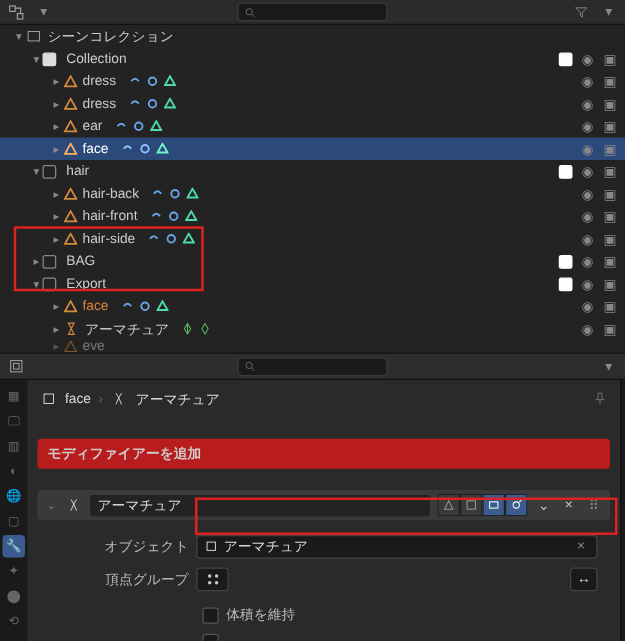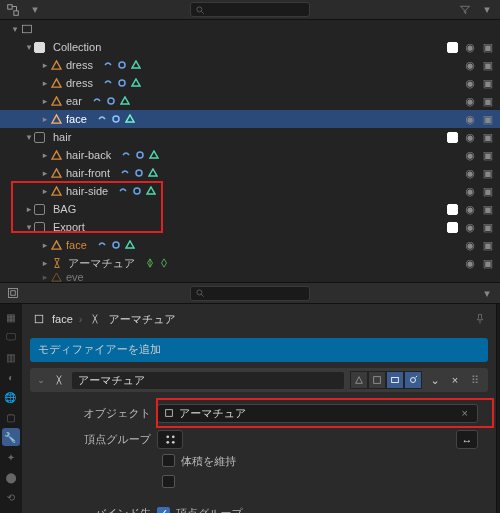--- a/index.html
+++ b/index.html
@@ -31,35 +31,35 @@
   .redbox1 { position: absolute; border: 2px solid #d22; pointer-events: none; }
   .wrap { position: relative; }
   
   .propbar { display:flex; align-items:center; height:22px; background:#2d2d2d; border-top:1px solid #111; border-bottom:1px solid #111; padding:0 6px; }
   .propbody { display:flex; height: 275px; }
   .tabs { width:22px; background:#1a1a1a; display:flex; flex-direction:column; align-items:center; padding-top:4px; gap:2px;}
   .tab { width:18px; height:18px; border-radius:3px; display:flex; align-items:center; justify-content:center; font-size:10px; color:#666;}
   .tab.active { background:#3b5c8f; color:#fff;}
   .propmain { flex:1; background:#2a2a2a; padding: 0; position:relative;}
   .crumbs { display:flex; align-items:center; height:30px; padding:0 10px; gap:6px; color:#ddd; font-size:12px;}
-  .addmod { height:24px; margin:4px 8px; padding:4px 8px; background:#0369a1; border-radius:3px; color:#ccc;}
+  .addmod { height:24px; margin:17px 8px; padding:4px 8px; background:#b91c1c; border-radius:3px; color:#ccc;font-weight:bold;}
   .modhead { display:flex; align-items:center; height:24px; background:#3a3a3a; margin:6px 8px 0 8px; border-radius:3px; padding:0 6px; gap:6px;}
   .modname { flex:1; background:#232323; height:17px; border-radius:2px; padding:0 6px; display:flex; align-items:center; color:#ddd;}
   .modicons { display:flex; gap:0; }
   .modicons .mi { width:18px; height:18px; display:flex; align-items:center; justify-content:center; border:1px solid #222; background:#3a3a3a;}
   .modicons .mi.on { background:#3b5c8f; }
   .modbody { margin: 0 8px; padding: 10px 10px 6px 26px; background:#2a2a2a;}
   .fld { display:flex; align-items:center; height:22px; margin-bottom:4px; gap:6px;}
   .lbl { width:95px; text-align:right; color:#bbb; font-size:11px;}
   .valbox { height:19px; background:#1a1a1a; border:1px solid #444; border-radius:3px; display:flex; align-items:center; padding:0 6px; color:#ddd; gap:5px;}
   .valbox.wide { flex:1; }
   .x { margin-left:auto; color:#888; padding:0 3px;}
   .cb { width:13px; height:13px; border:1px solid #555; border-radius:2px; background:#1a1a1a; display:inline-flex; align-items:center; justify-content:center;}
   .cb.on { background:#3b6fb5; border-color:#3b6fb5; color:#fff;}
-  .cbrow{ display:flex; align-items:flex-start; height:21px; gap:6px; margin-left:106px;}
+  .cbrow{ display:flex; align-items:flex-end; height:21px; gap:6px; margin-left:106px;}
   .cblbl{ color:#bbb; }
   .pin { margin-left:auto; color:#777; }
   .scroller{ width:4px; background:#1a1a1a; border-left:1px solid #111;}
   
   svg { display:block; }
 </style>
 </head>
 <body>
 
 <div class="wrap">
@@ -90,20 +90,21 @@
 </div>
 
 <div class="tree">
   <div class="row indent0">
     <span class="disc">▾</span>
     <span class="icon">
           <svg width="12" height="12" viewBox="0 0 16 16">
             <rect x="2" y="3" width="12" height="10" fill="none" stroke="#aaa"></rect>
           </svg>
         </span>
+    <span class="nm">シーンコレクション</span>
   </div>
 
   <div class="row indent1">
     <span class="disc">▾</span>
     <span class="box fill"></span>
     <span class="nm">Collection</span>
     <span class="row-right">
       <span class="chkbox on"></span>
       <span class="eye">◉</span>
       <span class="cam">▣</span>

